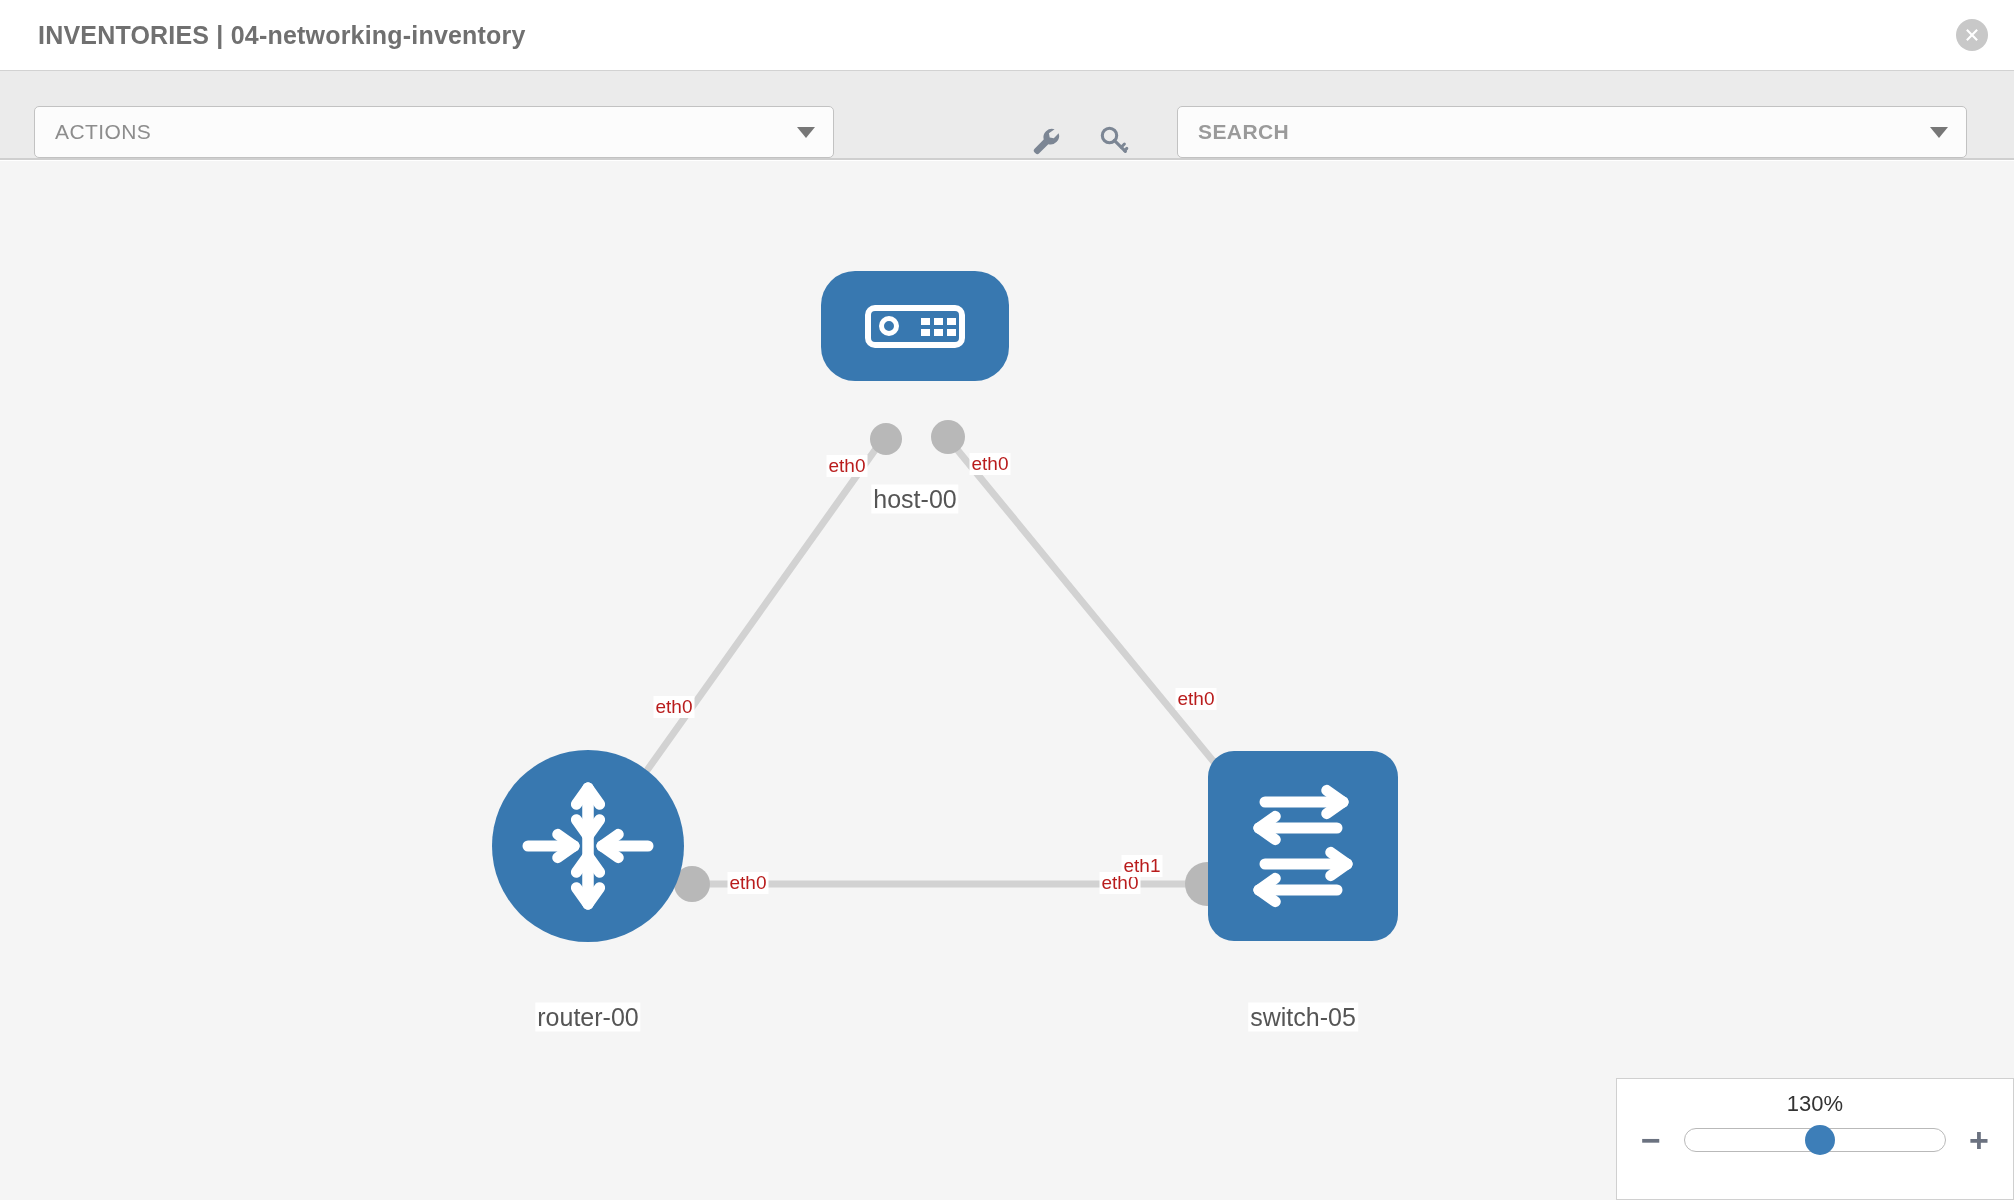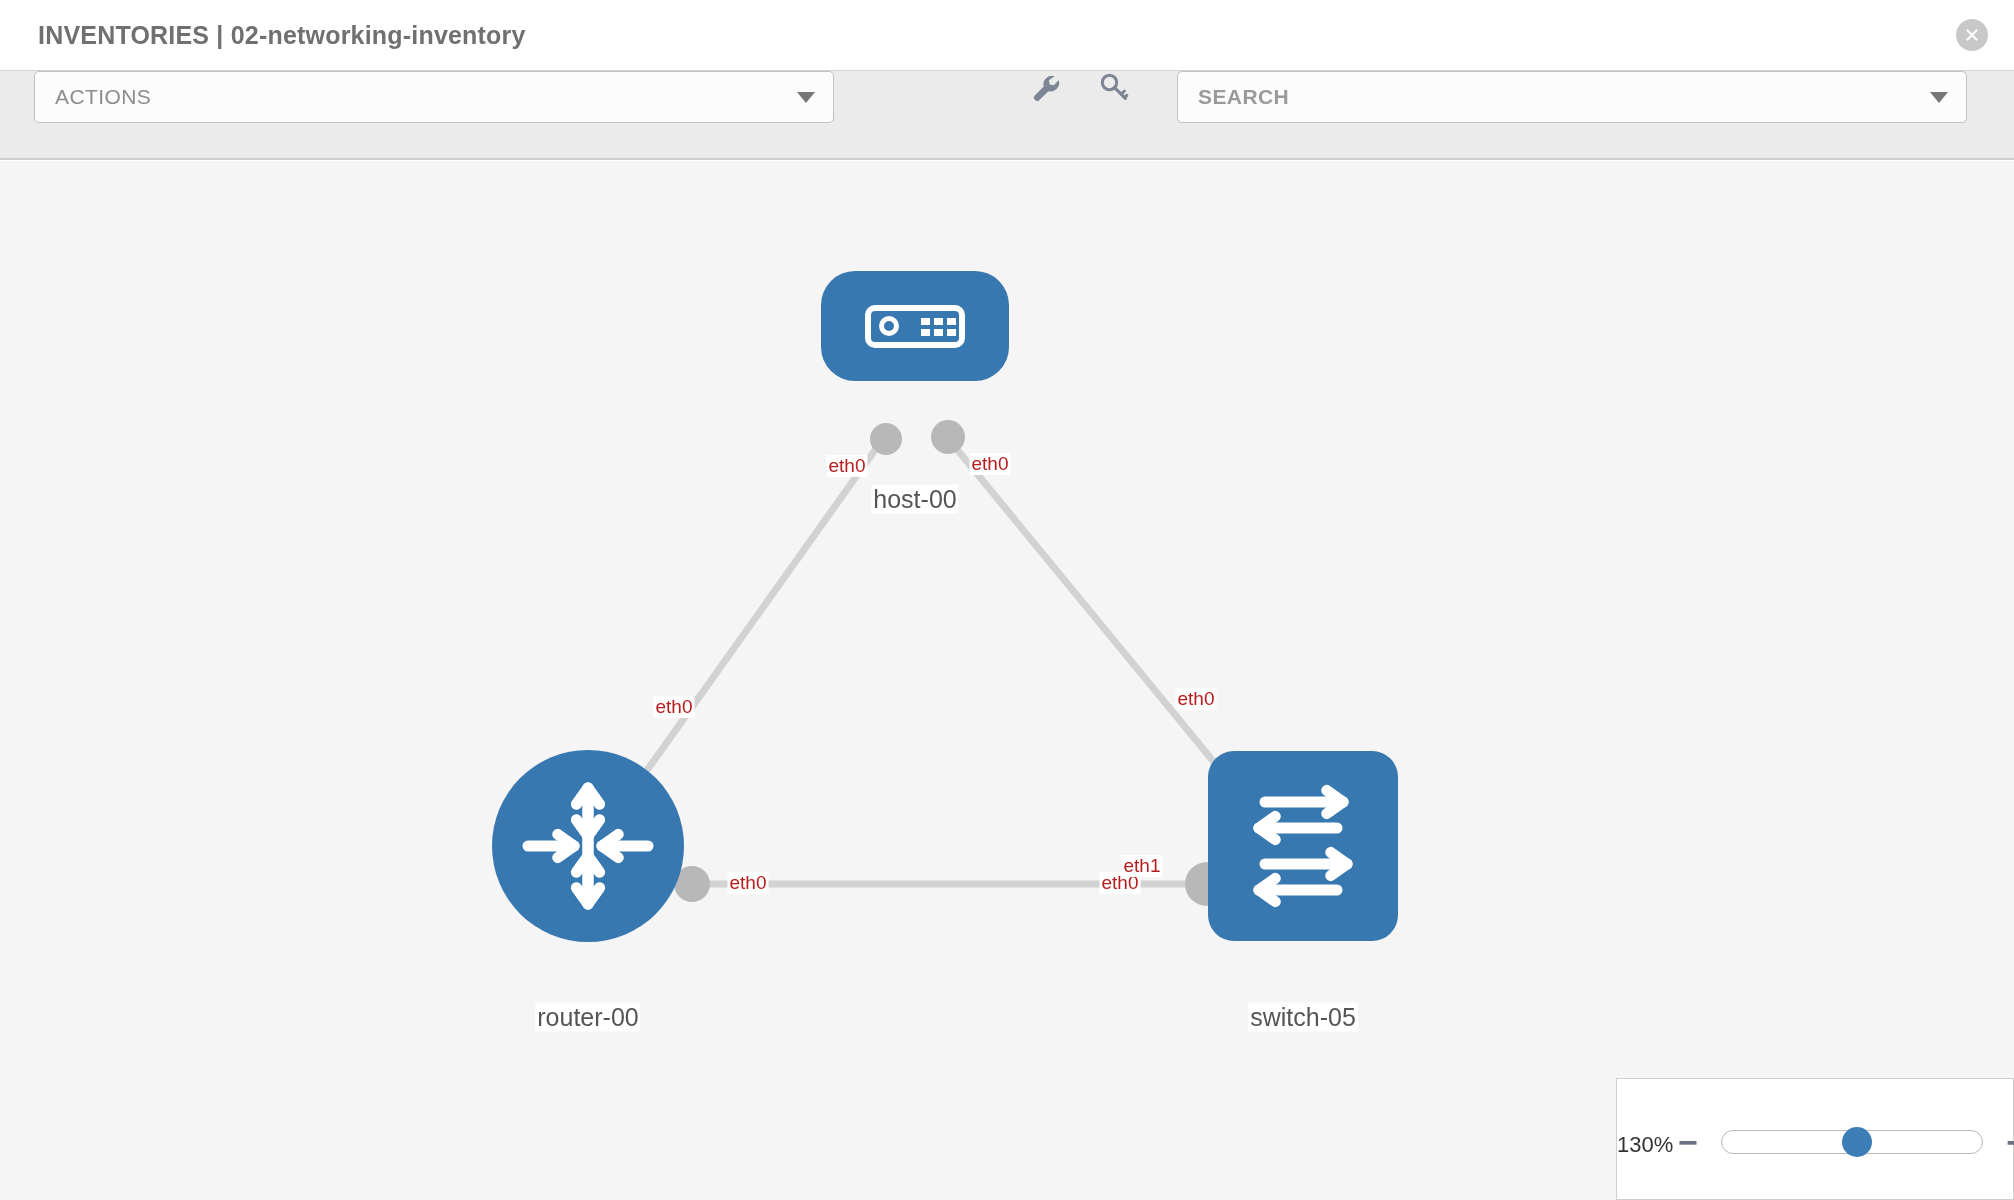--- a/index.html
+++ b/index.html
@@ -56,21 +56,21 @@
   
   .toolbar {
     position: absolute;
     left: 0; top: 70px;
     width: 2014px;
     height: 90px;
     background: #ebebeb;
     border-top: 1px solid #d2d2d2;
     border-bottom: 2px solid #cfcfcf;
     display: flex;
-    align-items: flex-start;
+    align-items: flex-end;
   }
 
   .actions-select {
     margin-left: 34px;
     width: 800px;
     height: 52px;
     background: #fcfcfc;
     border: 1px solid #c2c2c2;
     border-radius: 5px;
     display: flex;
@@ -165,21 +165,21 @@
   
   .zoom-panel {
     position: absolute;
     right: 0;
     bottom: 0;
     width: 398px;
     height: 122px;
     background: #ffffff;
     border: 1px solid #d0d0d0;
     display: flex;
-    flex-direction: row;
+    flex-direction: column;
     align-items: center;
   }
   .zoom-value {
     margin-top: 12px;
     font-size: 22px;
     color: #333333;
   }
   .zoom-row {
     margin-top: 6px;
     display: flex;
@@ -214,21 +214,21 @@
     transform: translate(-50%, -50%);
     cursor: grab;
   }
 </style>
 </head>
 <body>
 
 <div id="app">
 
   <div class="header">
-    <div class="page-title">INVENTORIES | 02-networking-inventory</div>
+    <div class="page-title">INVENTORIES | 04-networking-inventory</div>
     <div class="close-btn">
       <svg width="20" height="20" viewBox="0 0 20 20" aria-hidden="true">
         <path d="M5.6 4.1 L10 8.5 L14.4 4.1 L15.9 5.6 L11.5 10 L15.9 14.4 L14.4 15.9 L10 11.5 L5.6 15.9 L4.1 14.4 L8.5 10 L4.1 5.6 Z" fill="#ffffff"></path>
       </svg>
     </div>
   </div>
 
   <div class="toolbar">
 
     <div class="actions-select">

